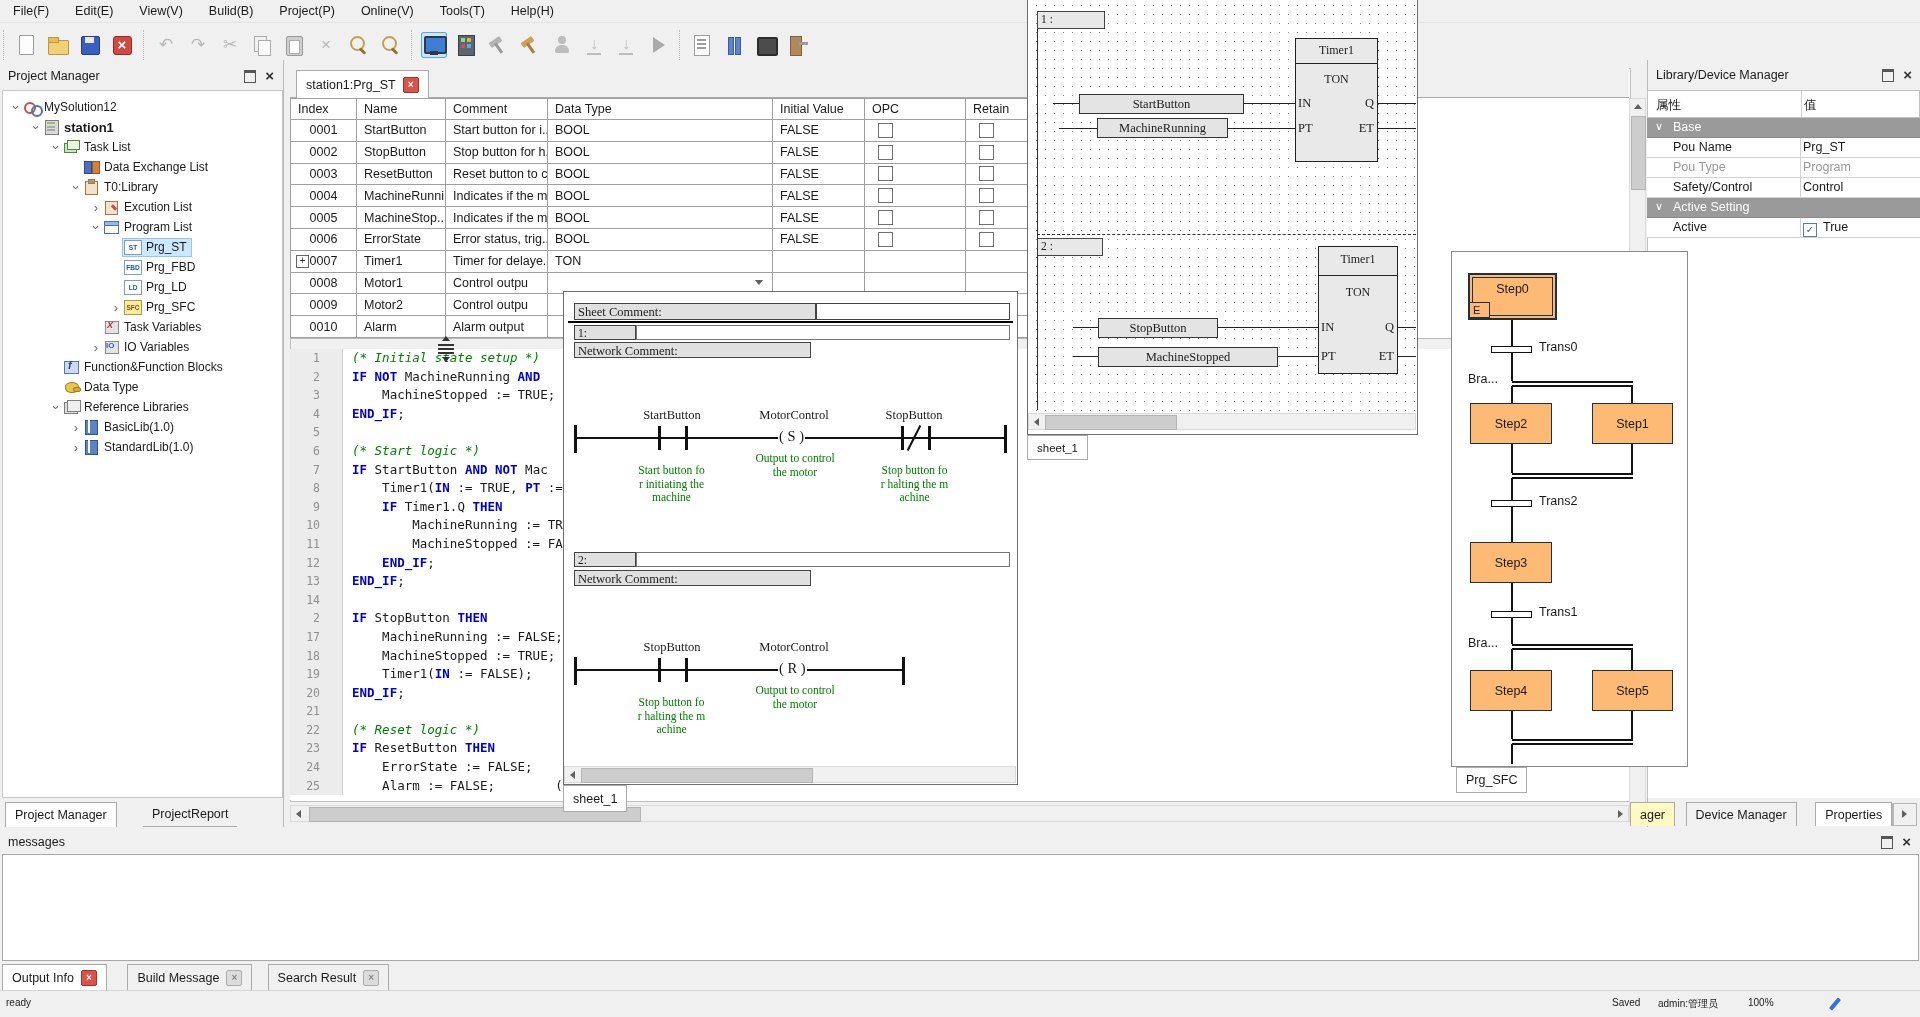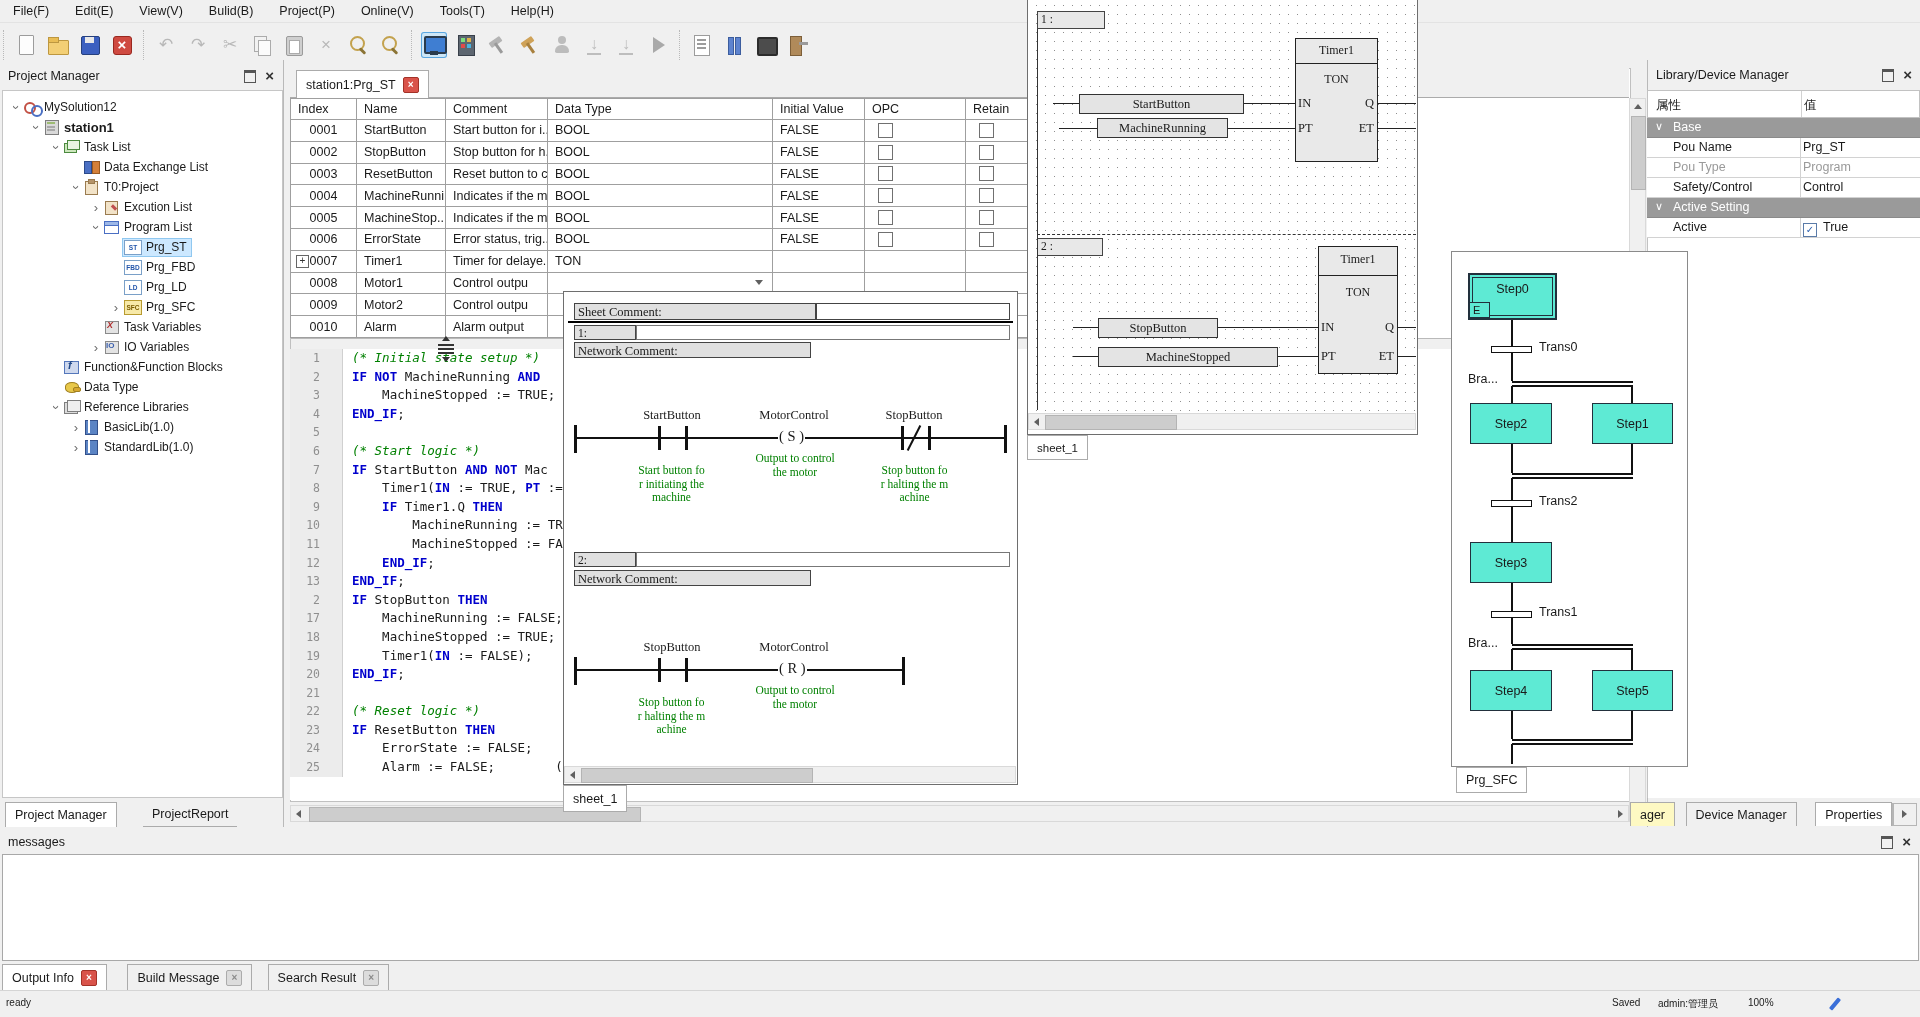--- a/index.html
+++ b/index.html
@@ -127,21 +127,21 @@
   .ld-label{position:absolute;font-family:"Liberation Serif",serif;font-size:12.5px;text-align:center;white-space:nowrap}
   .ld-comment{position:absolute;font-family:"Liberation Serif",serif;font-size:11.5px;color:#008000;
               text-align:center;white-space:pre-line;line-height:13.5px}
   .cbar{position:absolute;width:3px;height:24px;background:#111}
   .coil{position:absolute;background:#fff;font-family:"Liberation Serif",serif;font-size:14.5px;padding:0 1px;white-space:nowrap}
   .fbd-box{position:absolute;background:#e4e4e4;border:1px solid #333;box-sizing:border-box;
            font-family:"Liberation Serif",serif;font-size:12.5px;display:flex;align-items:center;justify-content:center}
   .fbd-block{position:absolute;background:#e9e9e9;border:1.5px solid #222;box-sizing:border-box;font-family:"Liberation Serif",serif}
   .pin{position:absolute;font-family:"Liberation Serif",serif;font-size:12.5px}
   
-  .sfc-step{position:absolute;background:#5eead4;border:1.5px solid #22303c;box-sizing:border-box;
+  .sfc-step{position:absolute;background:#fdba74;border:1.5px solid #22303c;box-sizing:border-box;
             display:flex;align-items:center;justify-content:center;font-size:12.5px}
   .sfc-trans{position:absolute;width:41px;height:7px;background:#fff;border:1px solid #111;box-sizing:border-box}
   .sfc-line{position:absolute;background:#111}
   .sfc-lbl{position:absolute;font-size:12.5px;white-space:nowrap}
   
   .pg-row{position:absolute;left:1647px;width:273px;height:20px;box-sizing:border-box;border-bottom:1px solid #d2d2d2;background:#fff;font-size:12.5px}
   .pg-group{background:#9a9a9a;color:#fff;border-bottom:1px solid #8a8a8a}
   .pg-label{position:absolute;left:26px;top:2px}
   .pg-value{position:absolute;left:156px;top:2px}
   .pg-vsep{position:absolute;left:153px;top:0;bottom:0;width:1px;background:#d2d2d2}
@@ -229,21 +229,21 @@
           <div class="chev" style="margin-left:66px"></div>
           <div style="display:flex;align-items:center;padding:1px 4px 1px 1px">
             <div class="ticon t-dataex"></div>
             <div style="white-space:nowrap">Data Exchange List</div>
           </div>
         </div>
         <div class="tree-item" style="left:0;top:86px;width:277px">
           <div class="chev exp" style="margin-left:66px">›</div>
           <div style="display:flex;align-items:center;padding:1px 4px 1px 1px">
             <div class="ticon t-maintask"></div>
-            <div style="white-space:nowrap">T0:Project</div>
+            <div style="white-space:nowrap">T0:Library</div>
           </div>
         </div>
         <div class="tree-item" style="left:0;top:106px;width:277px">
           <div class="chev" style="margin-left:86px">›</div>
           <div style="display:flex;align-items:center;padding:1px 4px 1px 1px">
             <div class="ticon t-exelist"></div>
             <div style="white-space:nowrap">Excution List</div>
           </div>
         </div>
         <div class="tree-item" style="left:0;top:126px;width:277px">
@@ -465,20 +465,21 @@
       <div class="code-line"><div class="gut">4</div><div class="gut2"></div><span class="k">END_IF</span><span>;</span></div>
       <div class="code-line"><div class="gut">5</div><div class="gut2"></div></div>
       <div class="code-line"><div class="gut">6</div><div class="gut2"></div><span class="c">(* Start logic *)</span></div>
       <div class="code-line"><div class="gut">7</div><div class="gut2"></div><span class="k">IF</span><span> StartButton </span><span class="k">AND</span><span> </span><span class="k">NOT</span><span> Mac</span></div>
       <div class="code-line"><div class="gut">8</div><div class="gut2"></div><span>    Timer1(</span><span class="k">IN</span><span> := TRUE, </span><span class="k">PT</span><span> :=</span></div>
       <div class="code-line"><div class="gut">9</div><div class="gut2"></div><span>    </span><span class="k">IF</span><span> Timer1.Q </span><span class="k">THEN</span></div>
       <div class="code-line"><div class="gut">10</div><div class="gut2"></div><span>        MachineRunning := TRU</span></div>
       <div class="code-line"><div class="gut">11</div><div class="gut2"></div><span>        MachineStopped := FAL</span></div>
       <div class="code-line"><div class="gut">12</div><div class="gut2"></div><span>    </span><span class="k">END_IF</span><span>;</span></div>
       <div class="code-line"><div class="gut">13</div><div class="gut2"></div><span class="k">END_IF</span><span>;</span></div>
+      <div class="code-line"><div class="gut">14</div><div class="gut2"></div></div>
       <div class="code-line"><div class="gut">2</div><div class="gut2"></div><span class="k">IF</span><span> StopButton </span><span class="k">THEN</span></div>
       <div class="code-line"><div class="gut">17</div><div class="gut2"></div><span>    MachineRunning := FALSE;</span></div>
       <div class="code-line"><div class="gut">18</div><div class="gut2"></div><span>    MachineStopped := TRUE;</span></div>
       <div class="code-line"><div class="gut">19</div><div class="gut2"></div><span>    Timer1(</span><span class="k">IN</span><span> := FALSE);</span></div>
       <div class="code-line"><div class="gut">20</div><div class="gut2"></div><span class="k">END_IF</span><span>;</span></div>
       <div class="code-line"><div class="gut">21</div><div class="gut2"></div></div>
       <div class="code-line"><div class="gut">22</div><div class="gut2"></div><span class="c">(* Reset logic *)</span></div>
       <div class="code-line"><div class="gut">23</div><div class="gut2"></div><span class="k">IF</span><span> ResetButton </span><span class="k">THEN</span></div>
       <div class="code-line"><div class="gut">24</div><div class="gut2"></div><span>    ErrorState := FALSE;</span></div>
       <div class="code-line"><div class="gut">25</div><div class="gut2"></div><span>    Alarm := FALSE;</span><span>        (</span></div>

